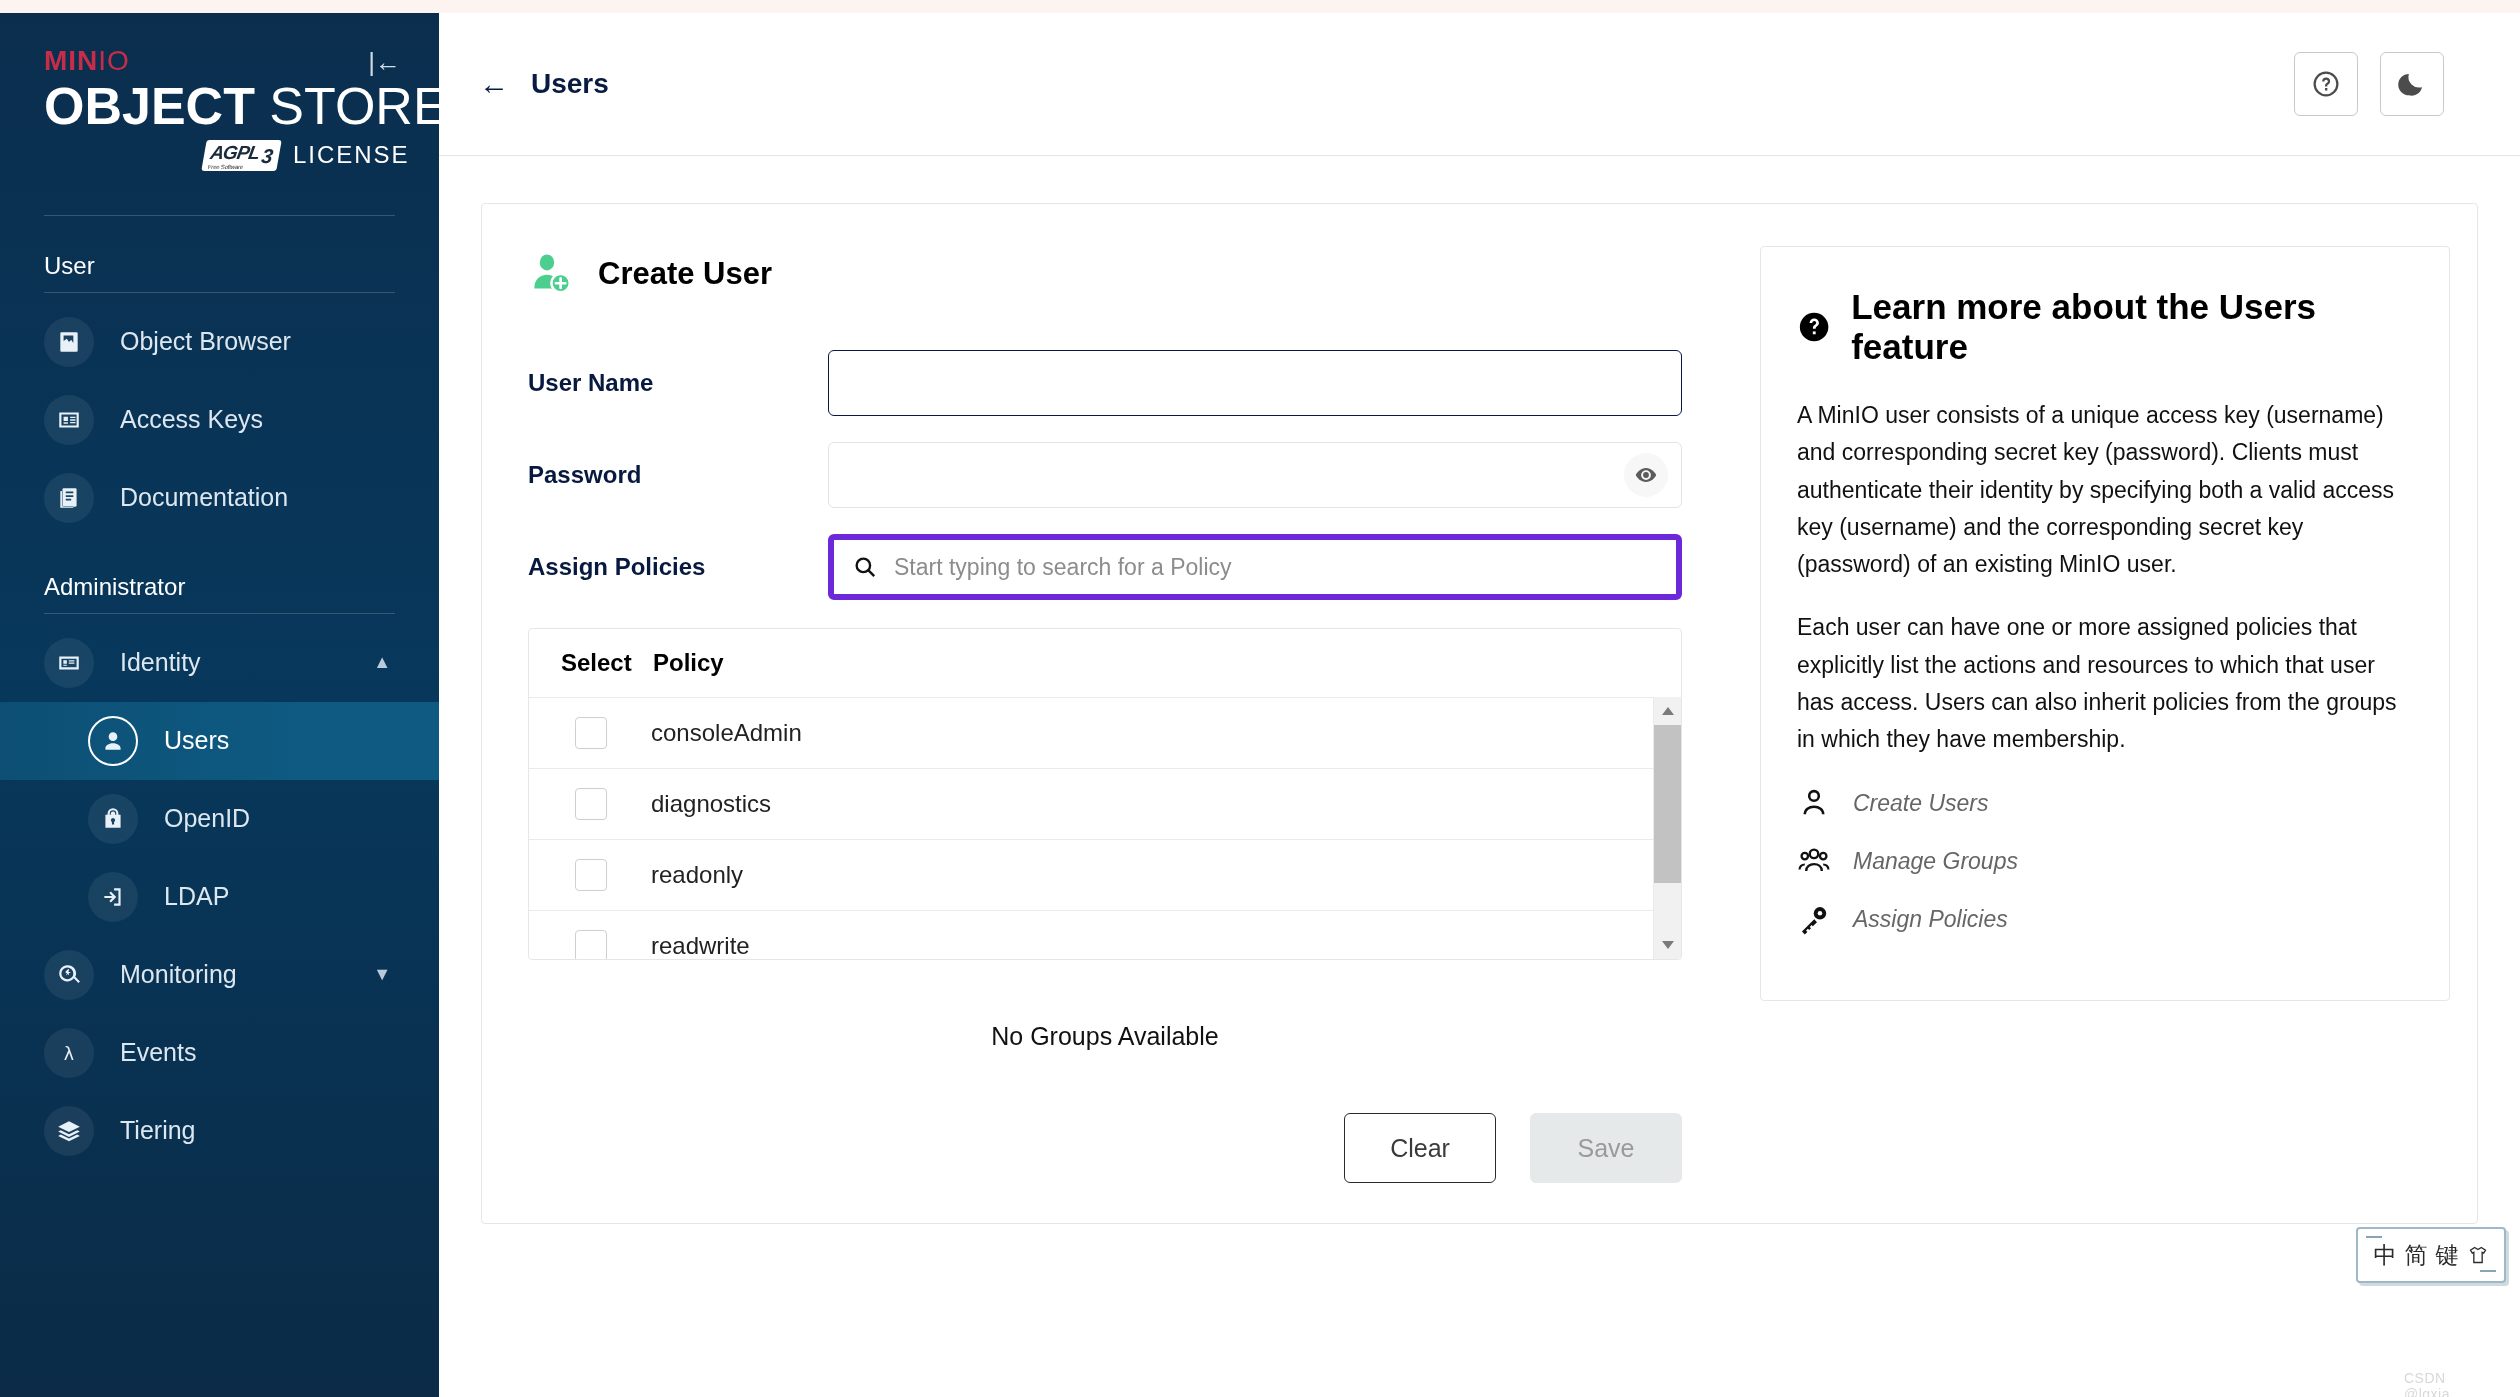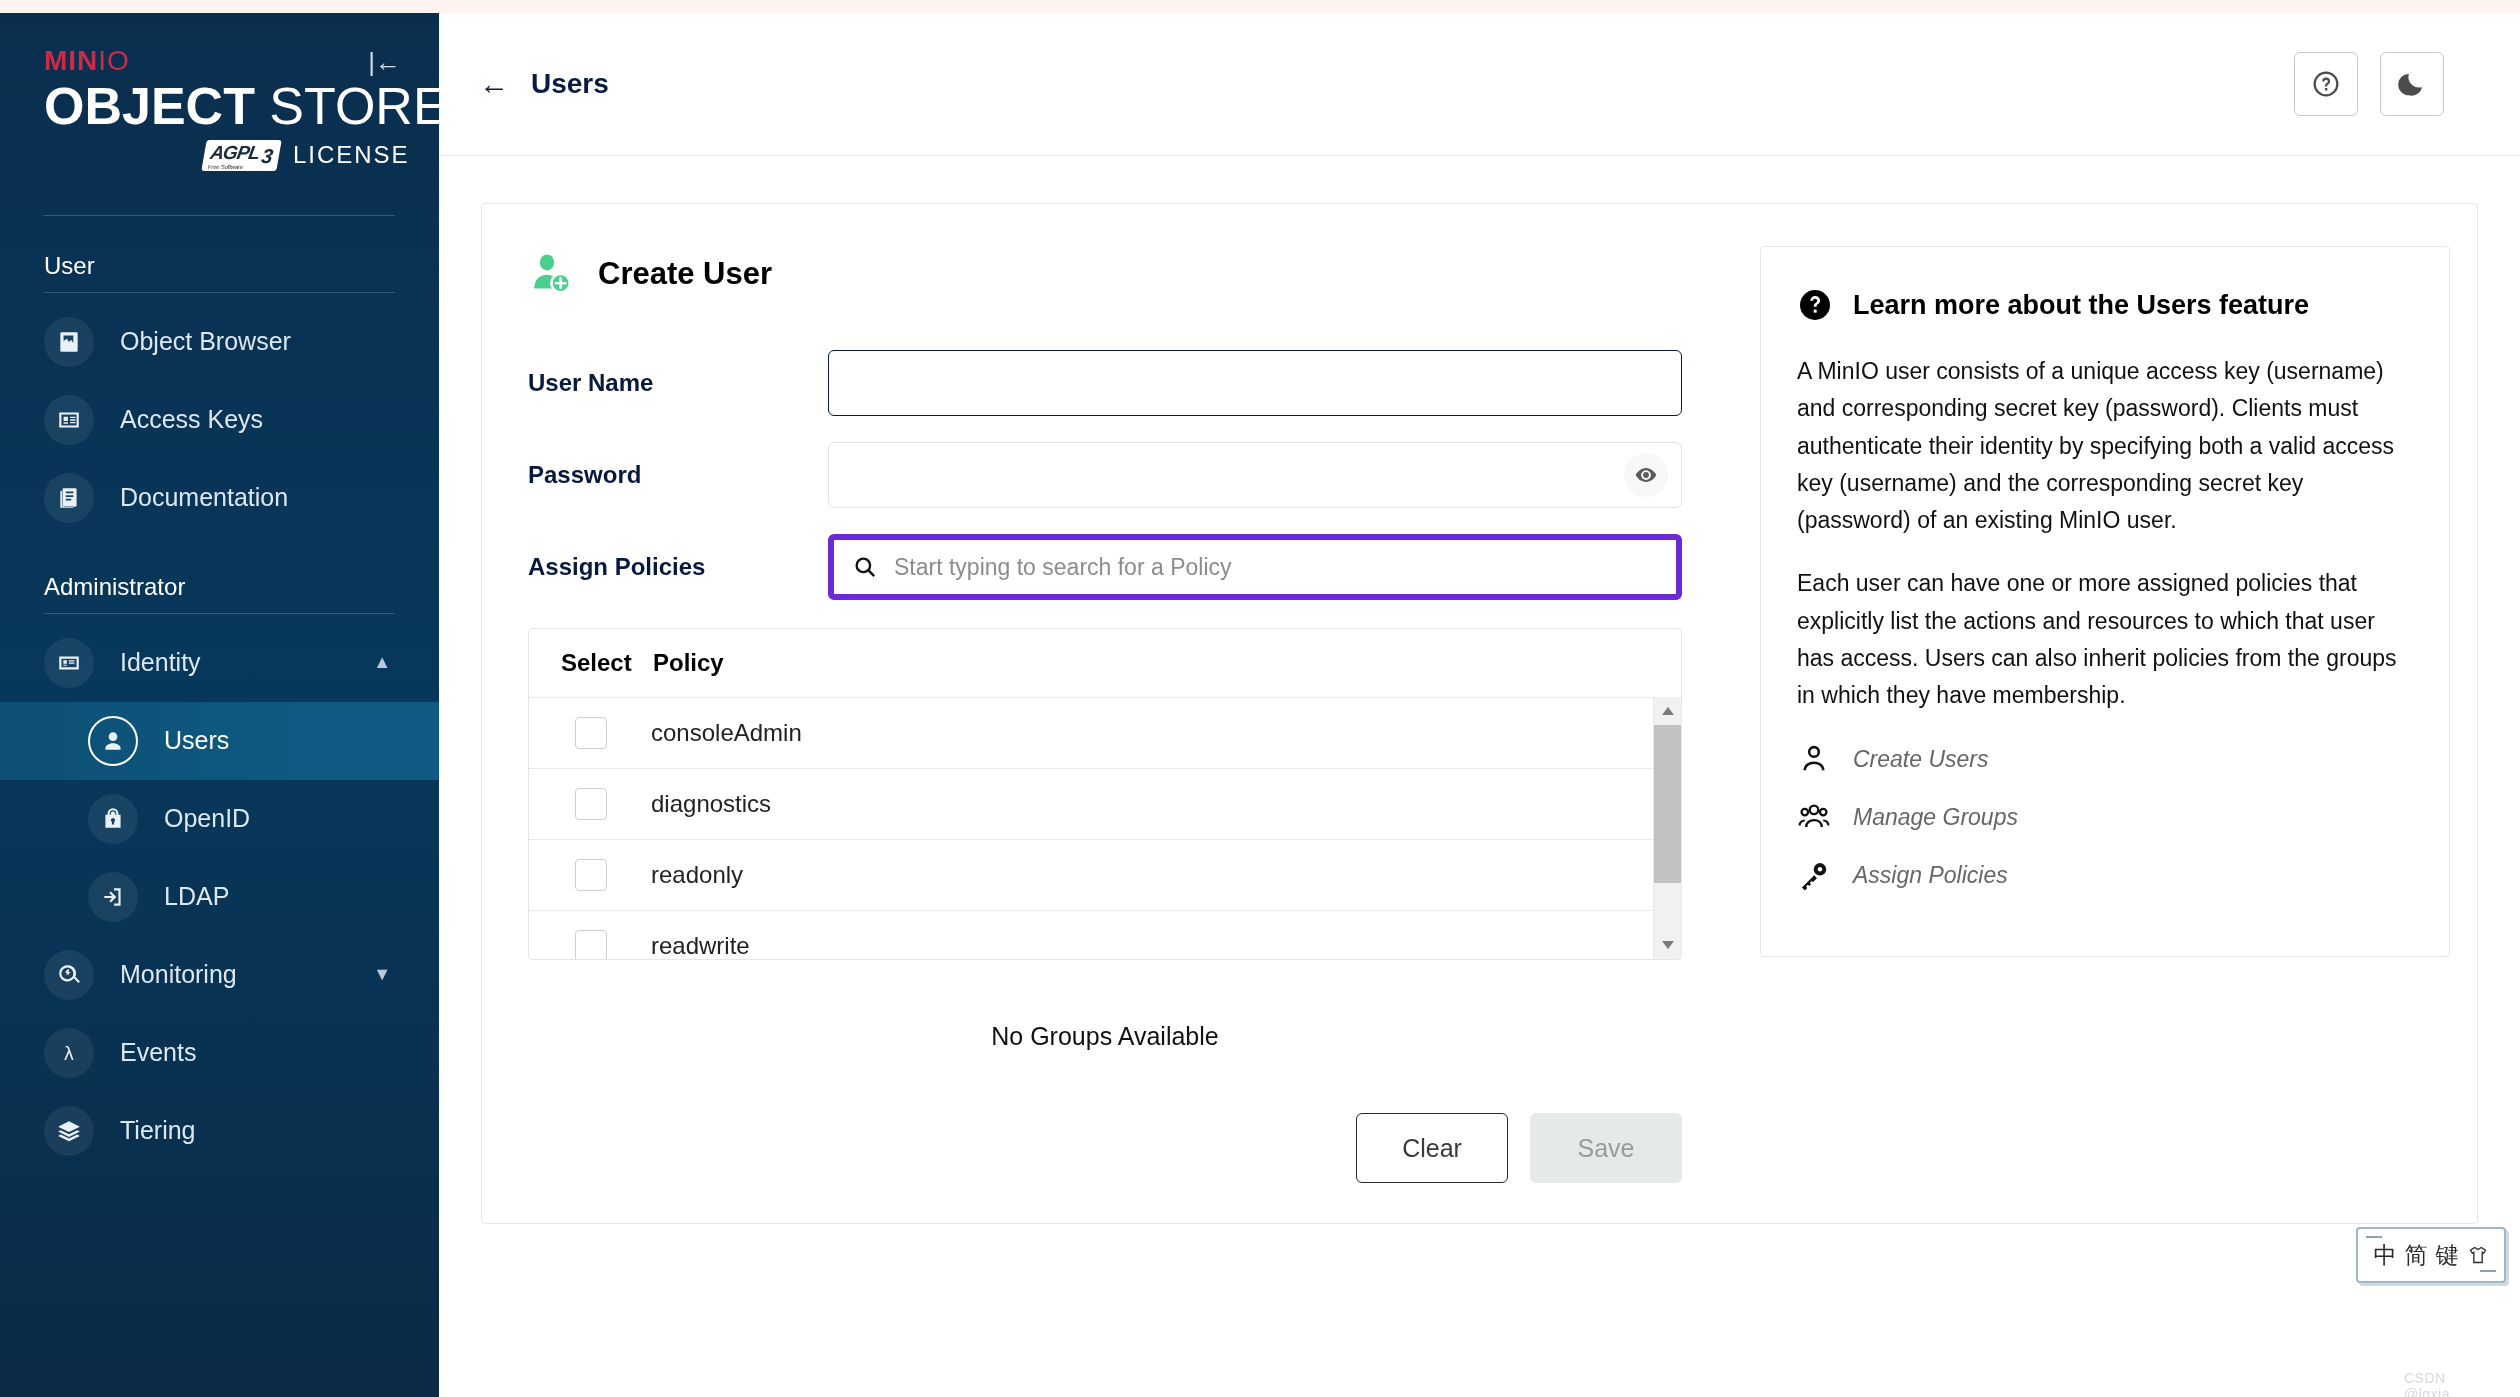--- a/index.html
+++ b/index.html
@@ -180,33 +180,33 @@
     text-align: center; font-size: 25px; color: #111;
     width: 1154px; margin-top: 62px;
   }
   .actions {
     display: flex; justify-content: flex-end; gap: 22px;
     width: 1154px; margin-top: 62px;
   }
   .btn {
     min-width: 152px; height: 70px; border-radius: 6px;
     font-size: 25px; display: flex; align-items: center; justify-content: center;
-    cursor: pointer; font-family: "Liberation Sans", sans-serif;
+    cursor: pointer; font-family: "Liberation Sans", sans-serif; margin-left: 12px;
   }
   .btn.clear { background: #fff; border: 1px solid #2b2b2b; color: #3a3a3a; }
   .btn.save { background: #e6e9ea; border: 1px solid #e6e9ea; color: #9a9a9a; }
 
   
   .info-col {
     width: 690px; flex: 0 0 690px; margin: 42px 42px 42px 0;
     border: 1px solid #e6e6e6; border-radius: 4px; padding: 40px 36px;
     background:#fff; align-self: flex-start;
   }
   .info-head { display: flex; align-items: center; gap: 20px; margin-bottom: 30px; }
-  .info-head .itxt { font-size: 27px; font-weight: bold; color: #000; }
+  .info-head .itxt { font-size: 35px; font-weight: bold; color: #000; }
   .info-p { font-size: 23px; line-height: 1.62; color: #111; margin-bottom: 26px; }
   .info-links { margin-top: 28px; }
   .info-link { display: flex; align-items: center; gap: 22px; margin-bottom: 24px; cursor: pointer;}
   .info-link .ltxt { font-size: 23px; font-style: italic; color: #666; }
   .info-link svg { width: 34px; height: 34px; fill: #111; }
 
   
   .ime {
     position: absolute; left: 2356px; top: 1227px;
     width: 150px; height: 56px; background: #ffffff;

